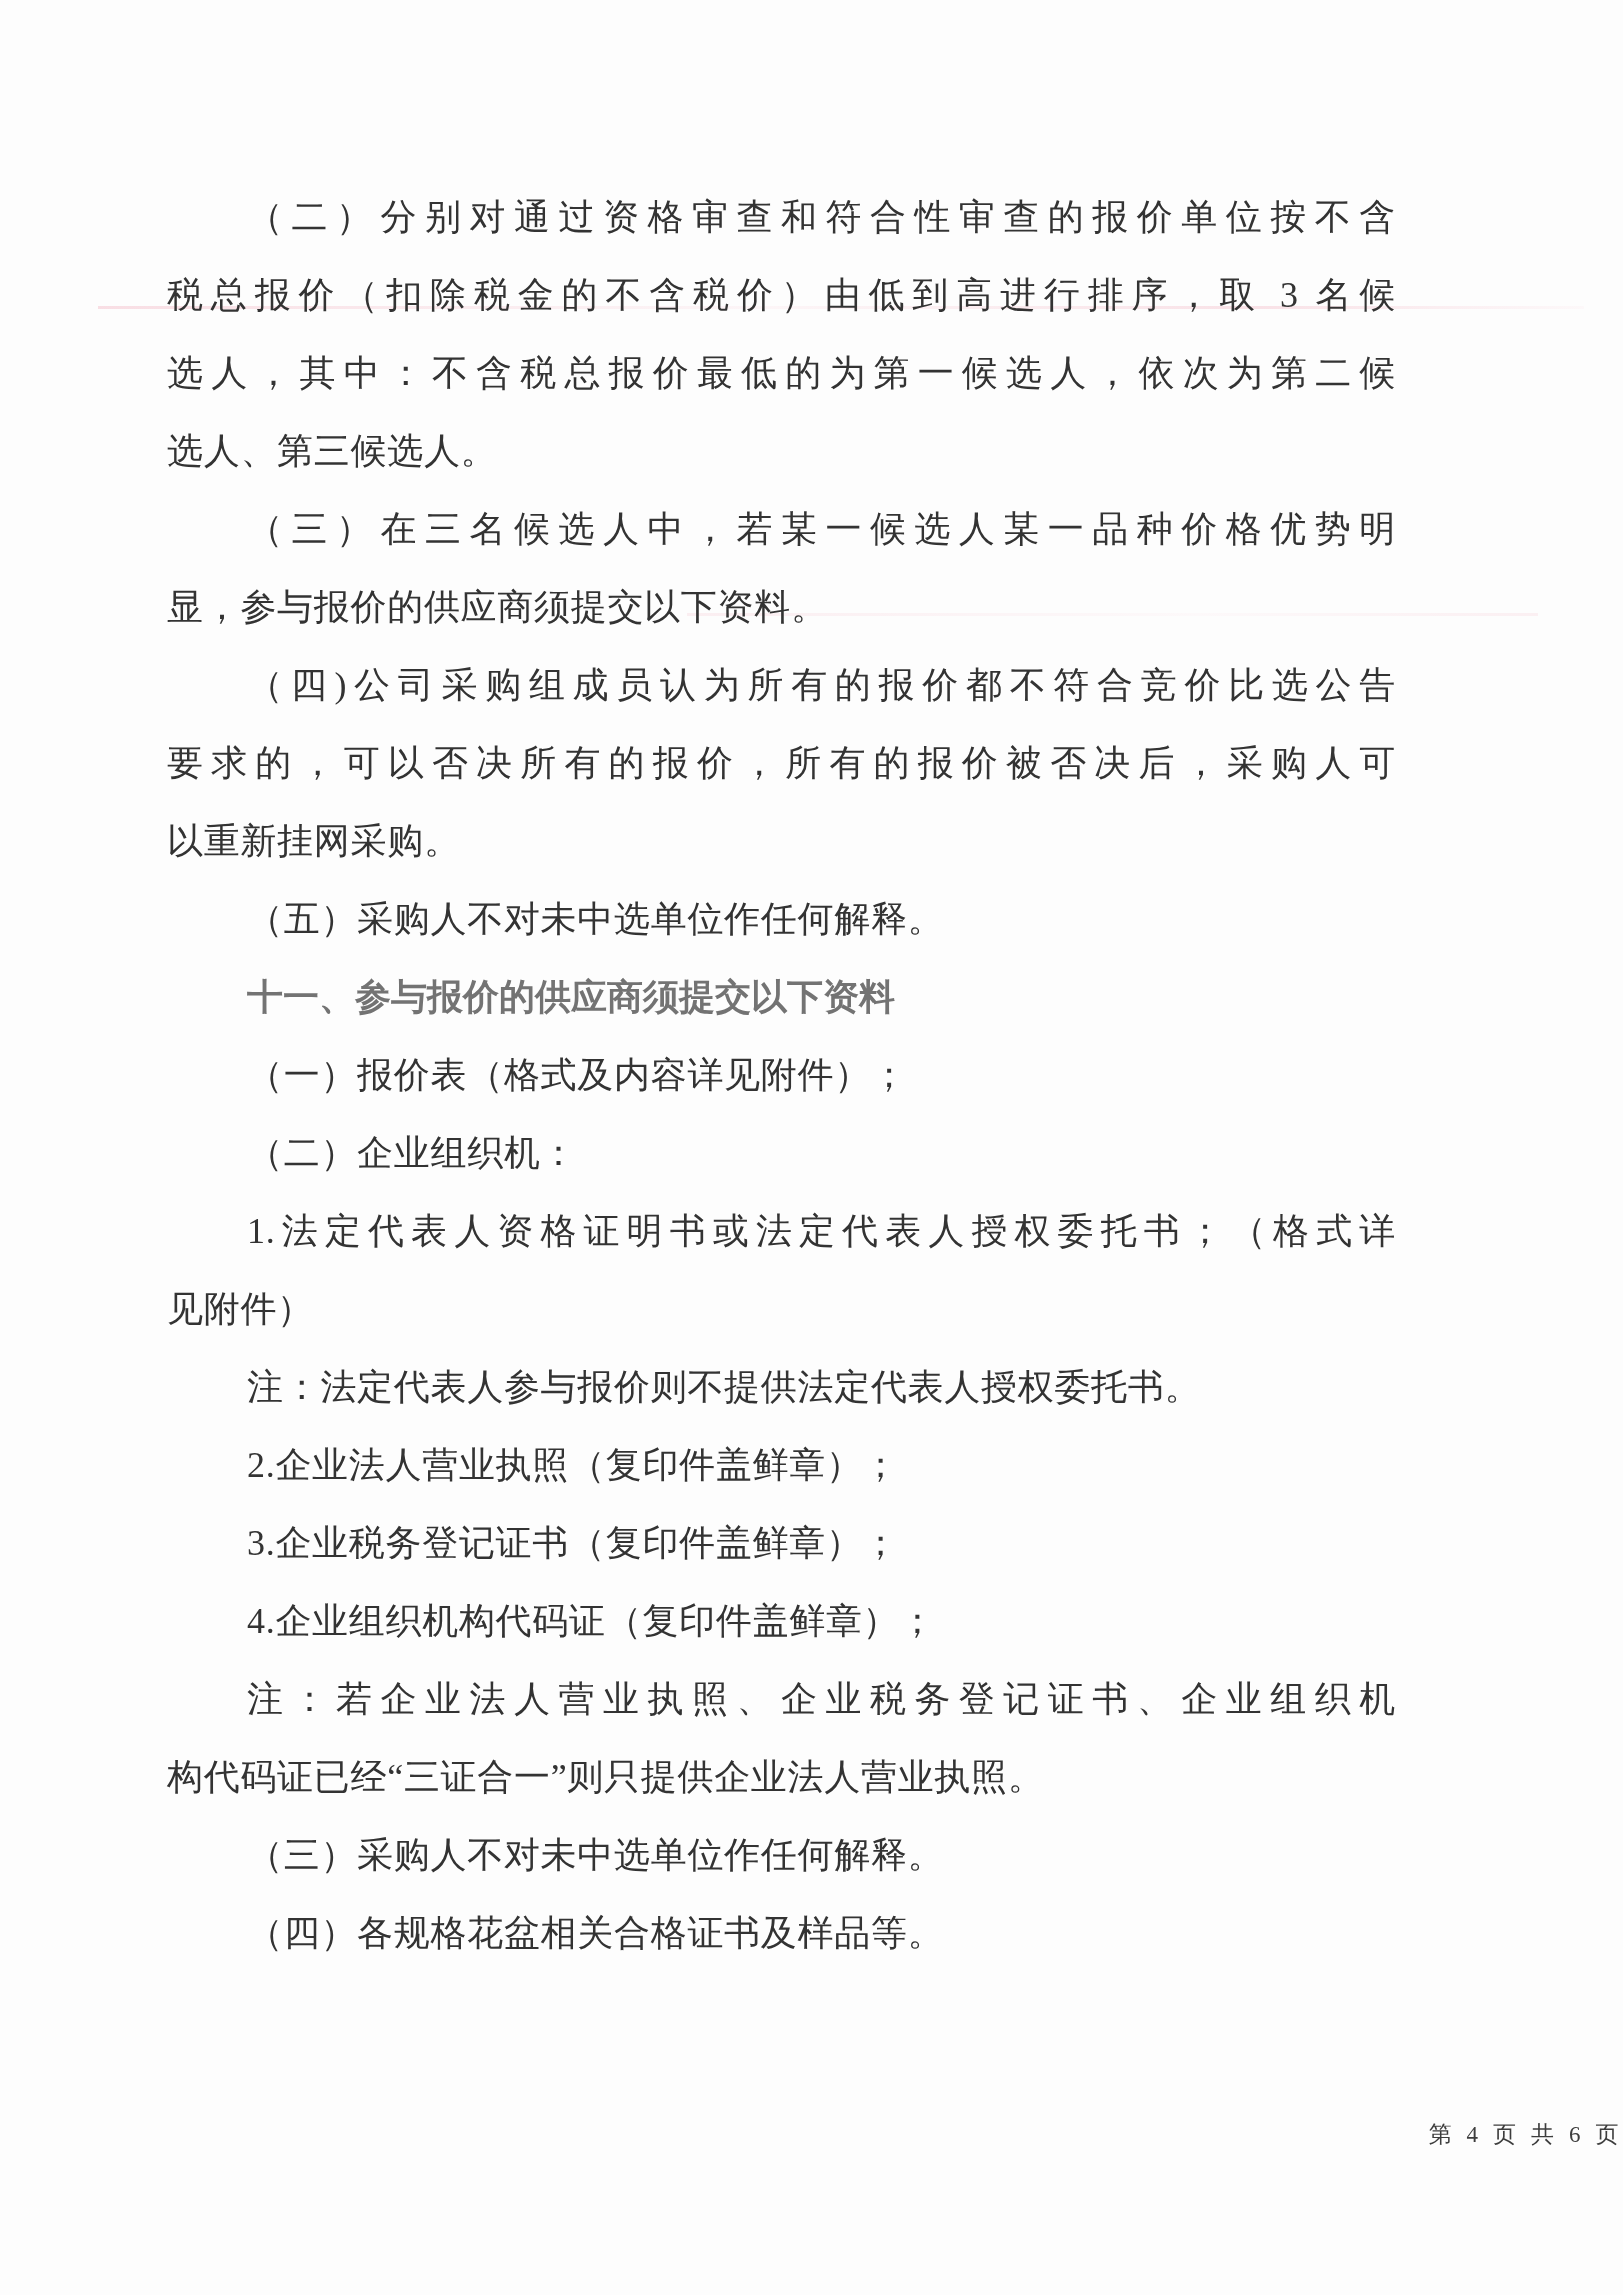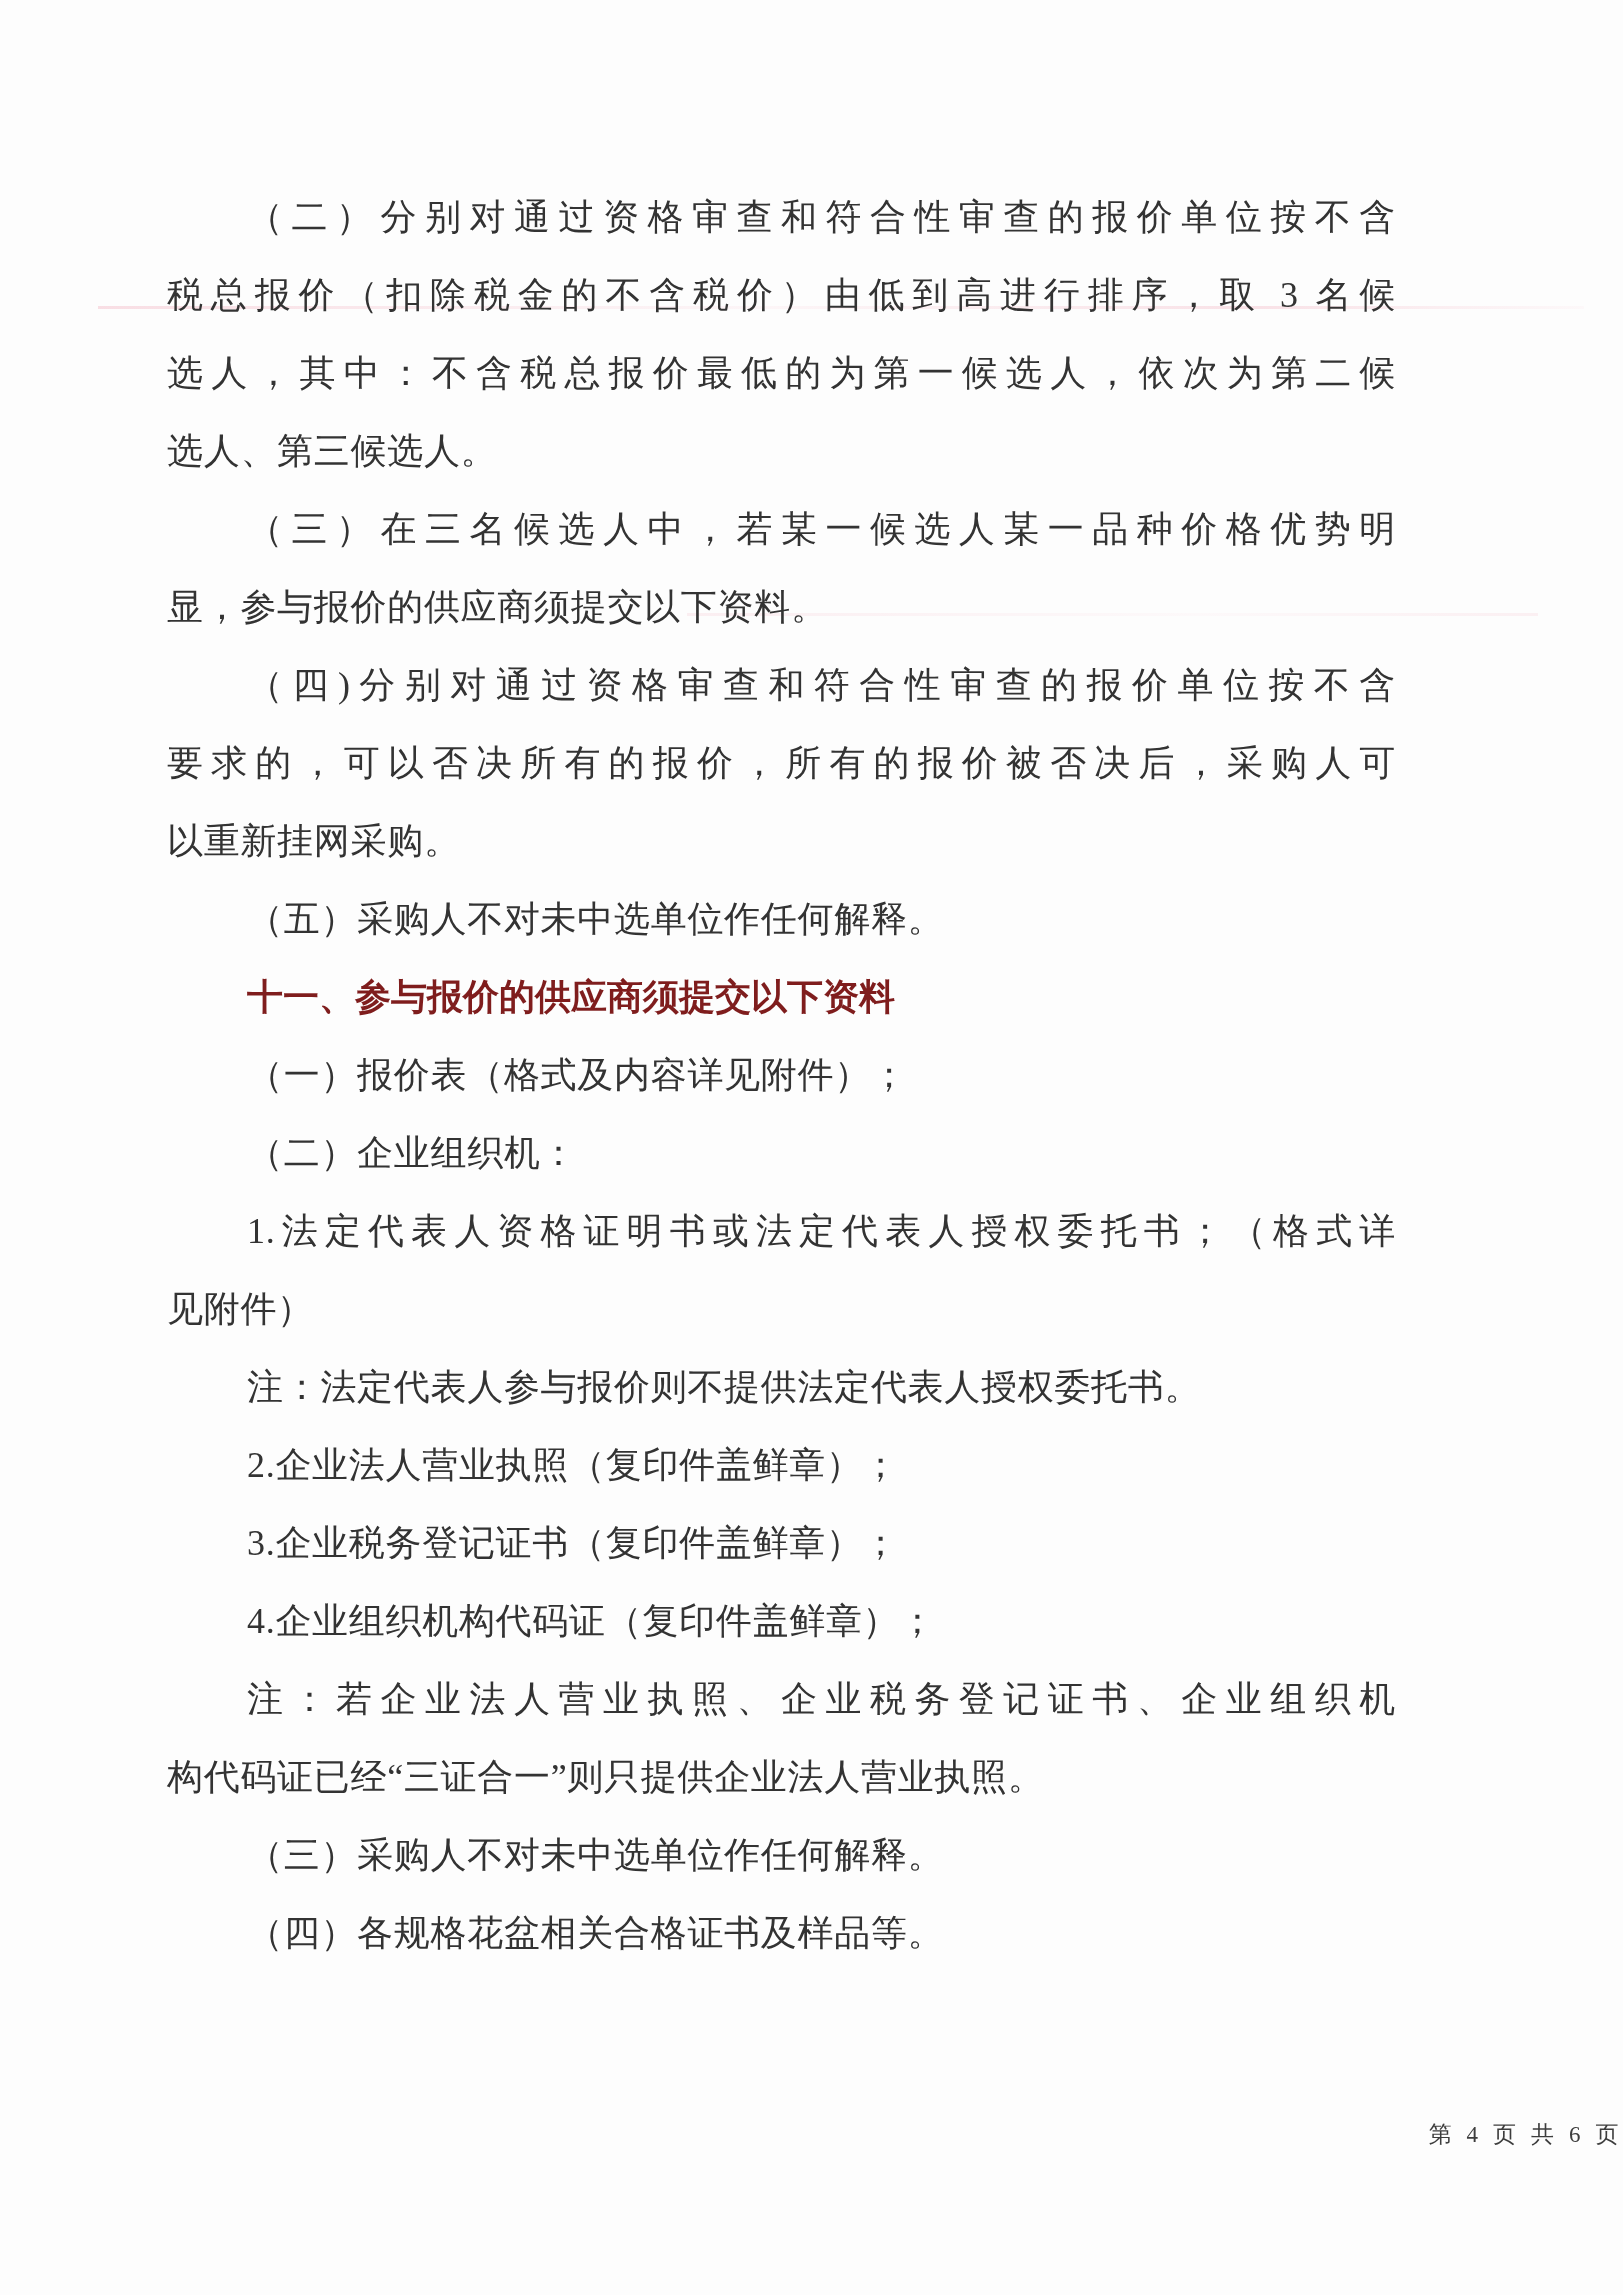--- a/index.html
+++ b/index.html
@@ -60,21 +60,21 @@
     text-indent: 80px;
   }
   .line.full {
     text-align: justify;
     text-align-last: justify;
   }
   .line.bold {
     font-weight: 700;
     font-family: "Liberation Sans", "DejaVu Sans", sans-serif;
     letter-spacing: 0px;
-    color: #7f1d1d;
+    color: #737373;
   }
   .footer {
     position: absolute;
     left: 0;
     top: 2119px;
     width: 100%;
     text-align: right;
     font-size: 23px;
     letter-spacing: 4.6px;
     color: #3d3d3d;
@@ -87,21 +87,21 @@
 <div class="page" style="background: rgb(253, 253, 253); color: rgb(51, 51, 51);">
   <div class="scan-line scan-line-1"></div>
   <div class="scan-line scan-line-2"></div>
   <div class="text-block" id="text-block">
       <div class="line indent full">（二）分别对通过资格审查和符合性审查的报价单位按不含</div>
       <div class="line full">税总报价（扣除税金的不含税价）由低到高进行排序，取 3 名候</div>
       <div class="line full">选人，其中：不含税总报价最低的为第一候选人，依次为第二候</div>
       <div class="line">选人、第三候选人。</div>
       <div class="line indent full">（三）在三名候选人中，若某一候选人某一品种价格优势明</div>
       <div class="line">显，参与报价的供应商须提交以下资料。</div>
-      <div class="line indent full">（四)分别对通过资格审查和符合性审查的报价单位按不含</div>
+      <div class="line indent full">（四)公司采购组成员认为所有的报价都不符合竞价比选公告</div>
       <div class="line full">要求的，可以否决所有的报价，所有的报价被否决后，采购人可</div>
       <div class="line">以重新挂网采购。</div>
       <div class="line indent">（五）采购人不对未中选单位作任何解释。</div>
       <div class="line indent bold">十一、参与报价的供应商须提交以下资料</div>
       <div class="line indent">（一）报价表（格式及内容详见附件）；</div>
       <div class="line indent">（二）企业组织机：</div>
       <div class="line indent full">1.法定代表人资格证明书或法定代表人授权委托书；（格式详</div>
       <div class="line">见附件）</div>
       <div class="line indent">注：法定代表人参与报价则不提供法定代表人授权委托书。</div>
       <div class="line indent">2.企业法人营业执照（复印件盖鲜章）；</div>

